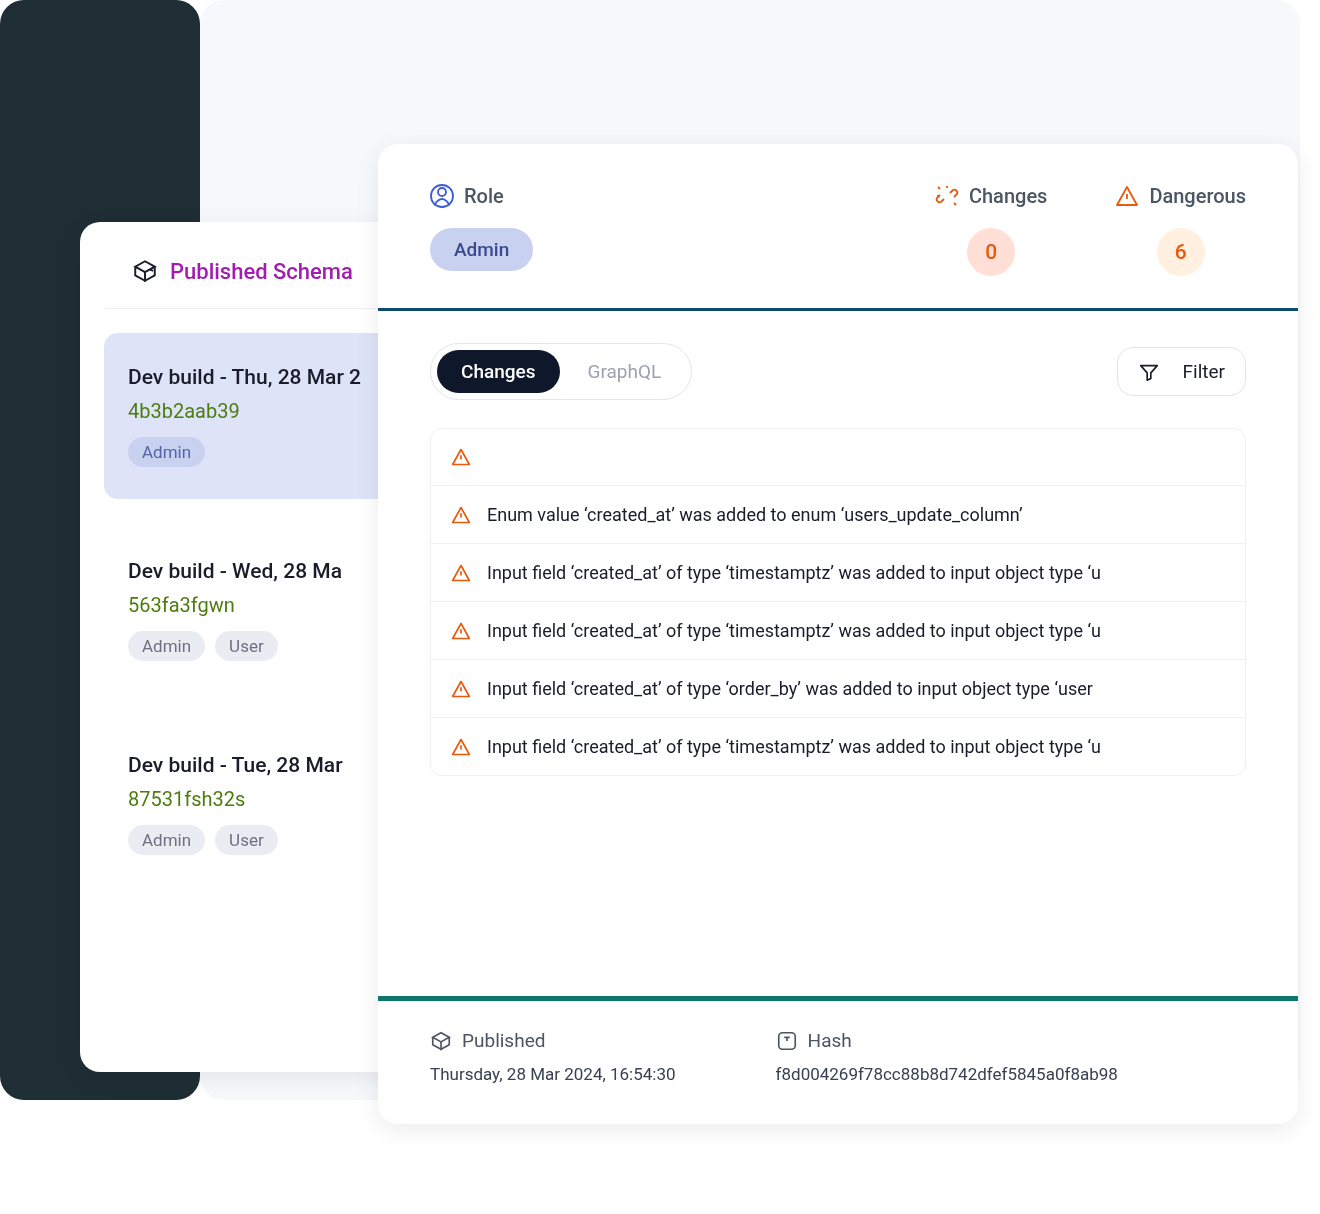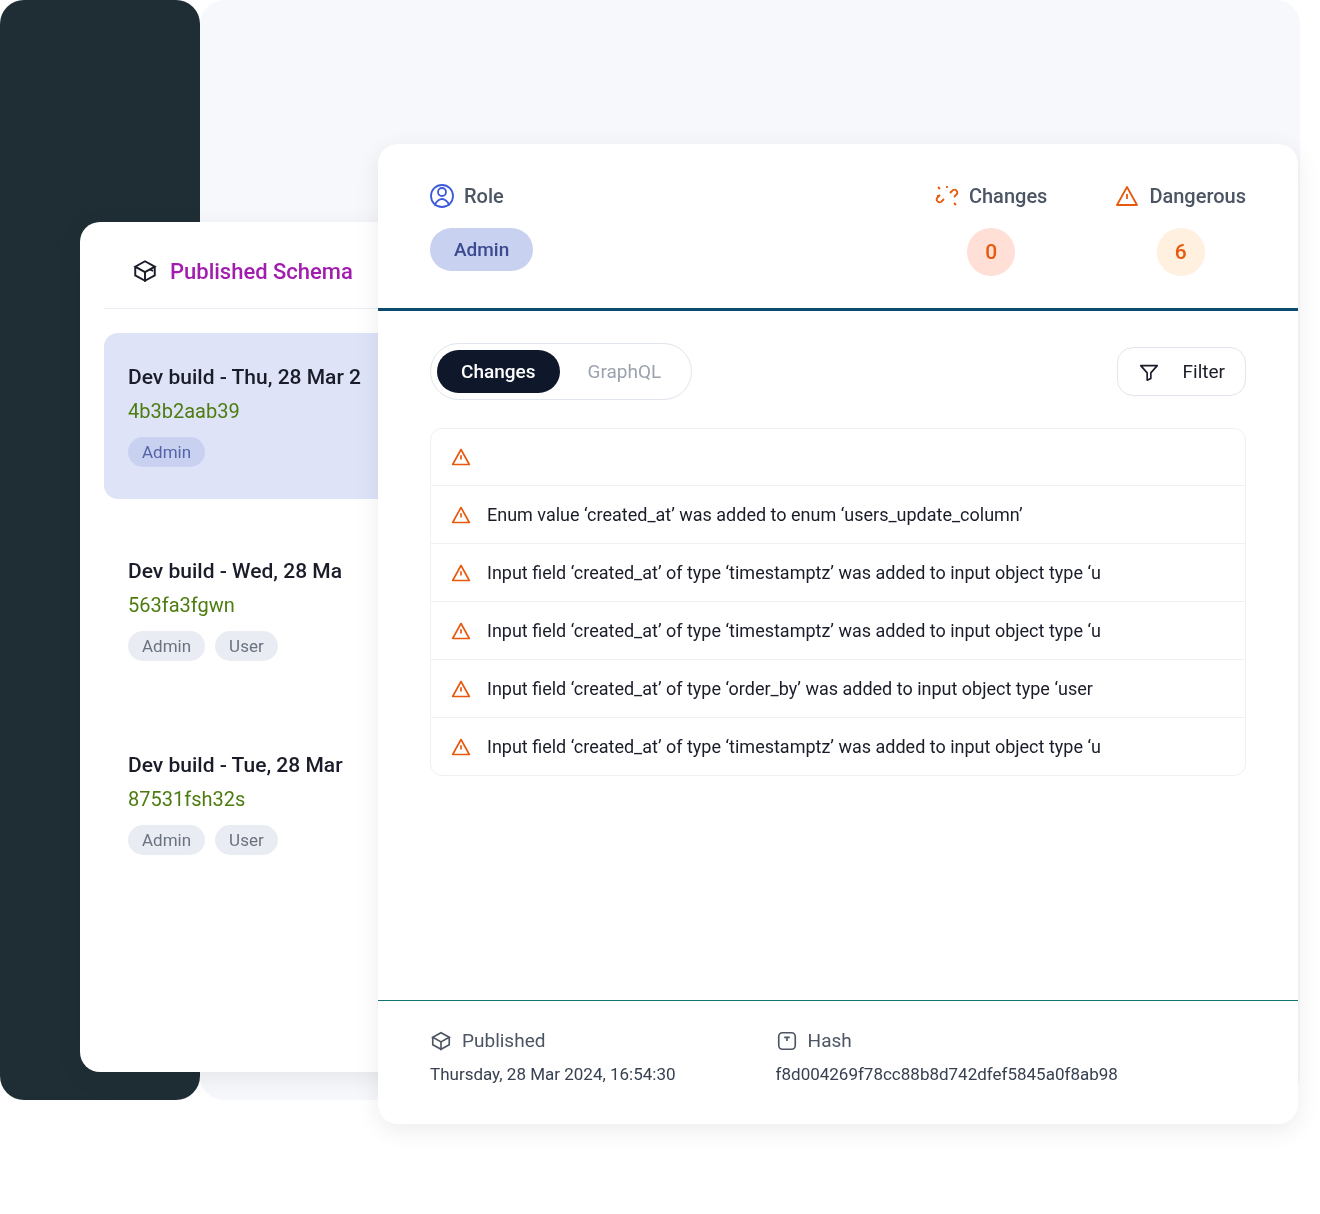--- a/index.html
+++ b/index.html
@@ -227,21 +227,21 @@
       overflow: hidden;
     }
     .change-row:last-child { border-bottom: none; }
     .change-row svg { flex-shrink: 0; }
     
     .footer {
       position: absolute;
       bottom: 0;
       left: 0;
       right: 0;
-      border-top: 1px solid #0f766e;
+      border-top: 5px solid #0f766e;
       padding: 28px 52px 40px;
       display: flex;
       gap: 100px;
     }
     .footer-col { display: flex; flex-direction: column; gap: 12px; }
     .footer-header {
       display: flex;
       align-items: center;
       gap: 10px;
       font-size: 19px;

